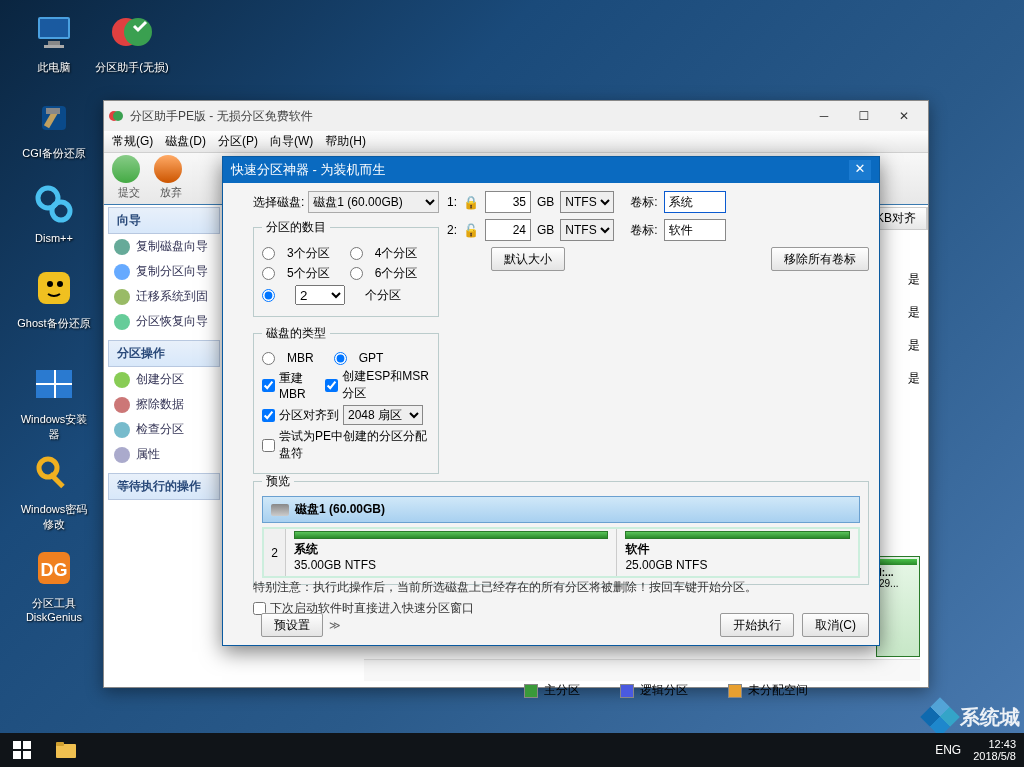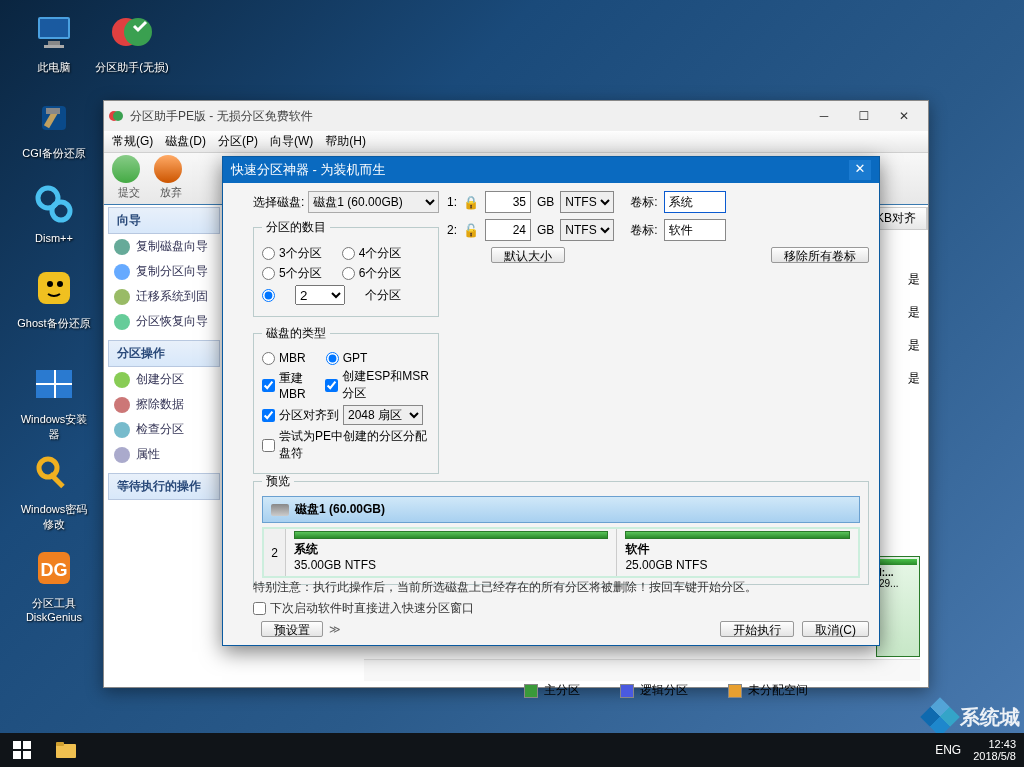--- a/index.html
+++ b/index.html
@@ -50,33 +50,33 @@
 .dlg-title .spacer { flex: 1; }
 .dlg-close { width: 22px; height: 20px; background: #1a7ad0; color: #fff; text-align: center; line-height: 18px; cursor: pointer; font-family: Arial; }
 .dlg-body { position: absolute; top: 26px; left: 0; right: 0; bottom: 0; margin-left: 20px; }
 
 .group-left { position: absolute; left: 10px; top: 8px; width: 186px; }
 .row-sel { display: flex; align-items: center; gap: 4px; font-size: 12px; margin-bottom: 6px; }
 .row-sel select { flex: 1; height: 22px; font-size: 12px; border: 1px solid #aaa; }
 .fieldset { border: 1px solid #bcc; margin-bottom: 8px; padding: 6px 8px 8px; font-size: 12px; position: relative; }
 .fieldset legend { padding: 0 4px; font-size: 12px; }
 .radio-row { display: flex; gap: 20px; margin: 3px 0; align-items: center; }
-.radio-row label { display: flex; align-items: center; gap: 4px; cursor: pointer; }
+.radio-row label { display: flex; align-items: center; gap: 12px; cursor: pointer; }
 .radio-row input { margin: 0; }
 .hint { font-size: 12px; color: #333; line-height: 1.5; }
 .chk-row { display: flex; align-items: center; gap: 4px; margin: 3px 0; font-size: 12px; }
 .chk-row select { height: 20px; font-size: 12px; border: 1px solid #888; }
 
 .group-right { position: absolute; left: 204px; top: 8px; right: 10px; }
 .pr-row { display: flex; align-items: center; gap: 6px; margin-bottom: 6px; font-size: 12px; }
 .lock-ic { width: 16px; font-size: 13px; color: #555; text-align: center; }
 .num-in { width: 46px; height: 22px; border: 1px solid #888; text-align: right; padding: 0 4px; font-size: 12px; }
 .sel-fs { height: 22px; border: 1px solid #888; font-size: 12px; }
 .vol-in { width: 62px; height: 22px; border: 1px solid #0a5ad0; font-size: 12px; padding: 0 4px; }
-.btn { height: 16px; padding: 0 12px; font-size: 12px; background: linear-gradient(#fefefe, #e4e4e4); border: 1px solid #999; border-radius: 2px; cursor: pointer; }
+.btn { height: 24px; padding: 0 12px; font-size: 12px; background: linear-gradient(#fefefe, #e4e4e4); border: 1px solid #999; border-radius: 2px; cursor: pointer; }
 .btn-row { margin-top: 2px; display: flex; }
 
 
 .preview { position: absolute; left: 10px; right: 10px; top: 290px; border: 1px solid #bcc; padding: 6px 8px; }
 .preview legend { font-size: 12px; padding: 0 4px; }
 .disk-hdr { background: linear-gradient(#d0e8f8, #a8d0f0); border: 1px solid #6aa0d0; padding: 4px 8px; font-size: 12px; font-weight: bold; display: flex; align-items: center; gap: 6px; }
 .disk-ic { width: 18px; height: 12px; background: linear-gradient(#888, #ccc); border-radius: 2px; }
 .part-row { display: flex; margin-top: 4px; border: 2px solid #cceedd; }
 .part-num { width: 22px; background: #f0f0f0; border-right: 1px solid #ccc; display: flex; align-items: center; justify-content: center; font-size: 12px; }
 .part-box { flex: 1; border-right: 1px solid #ccc; padding: 2px 8px 4px; }

